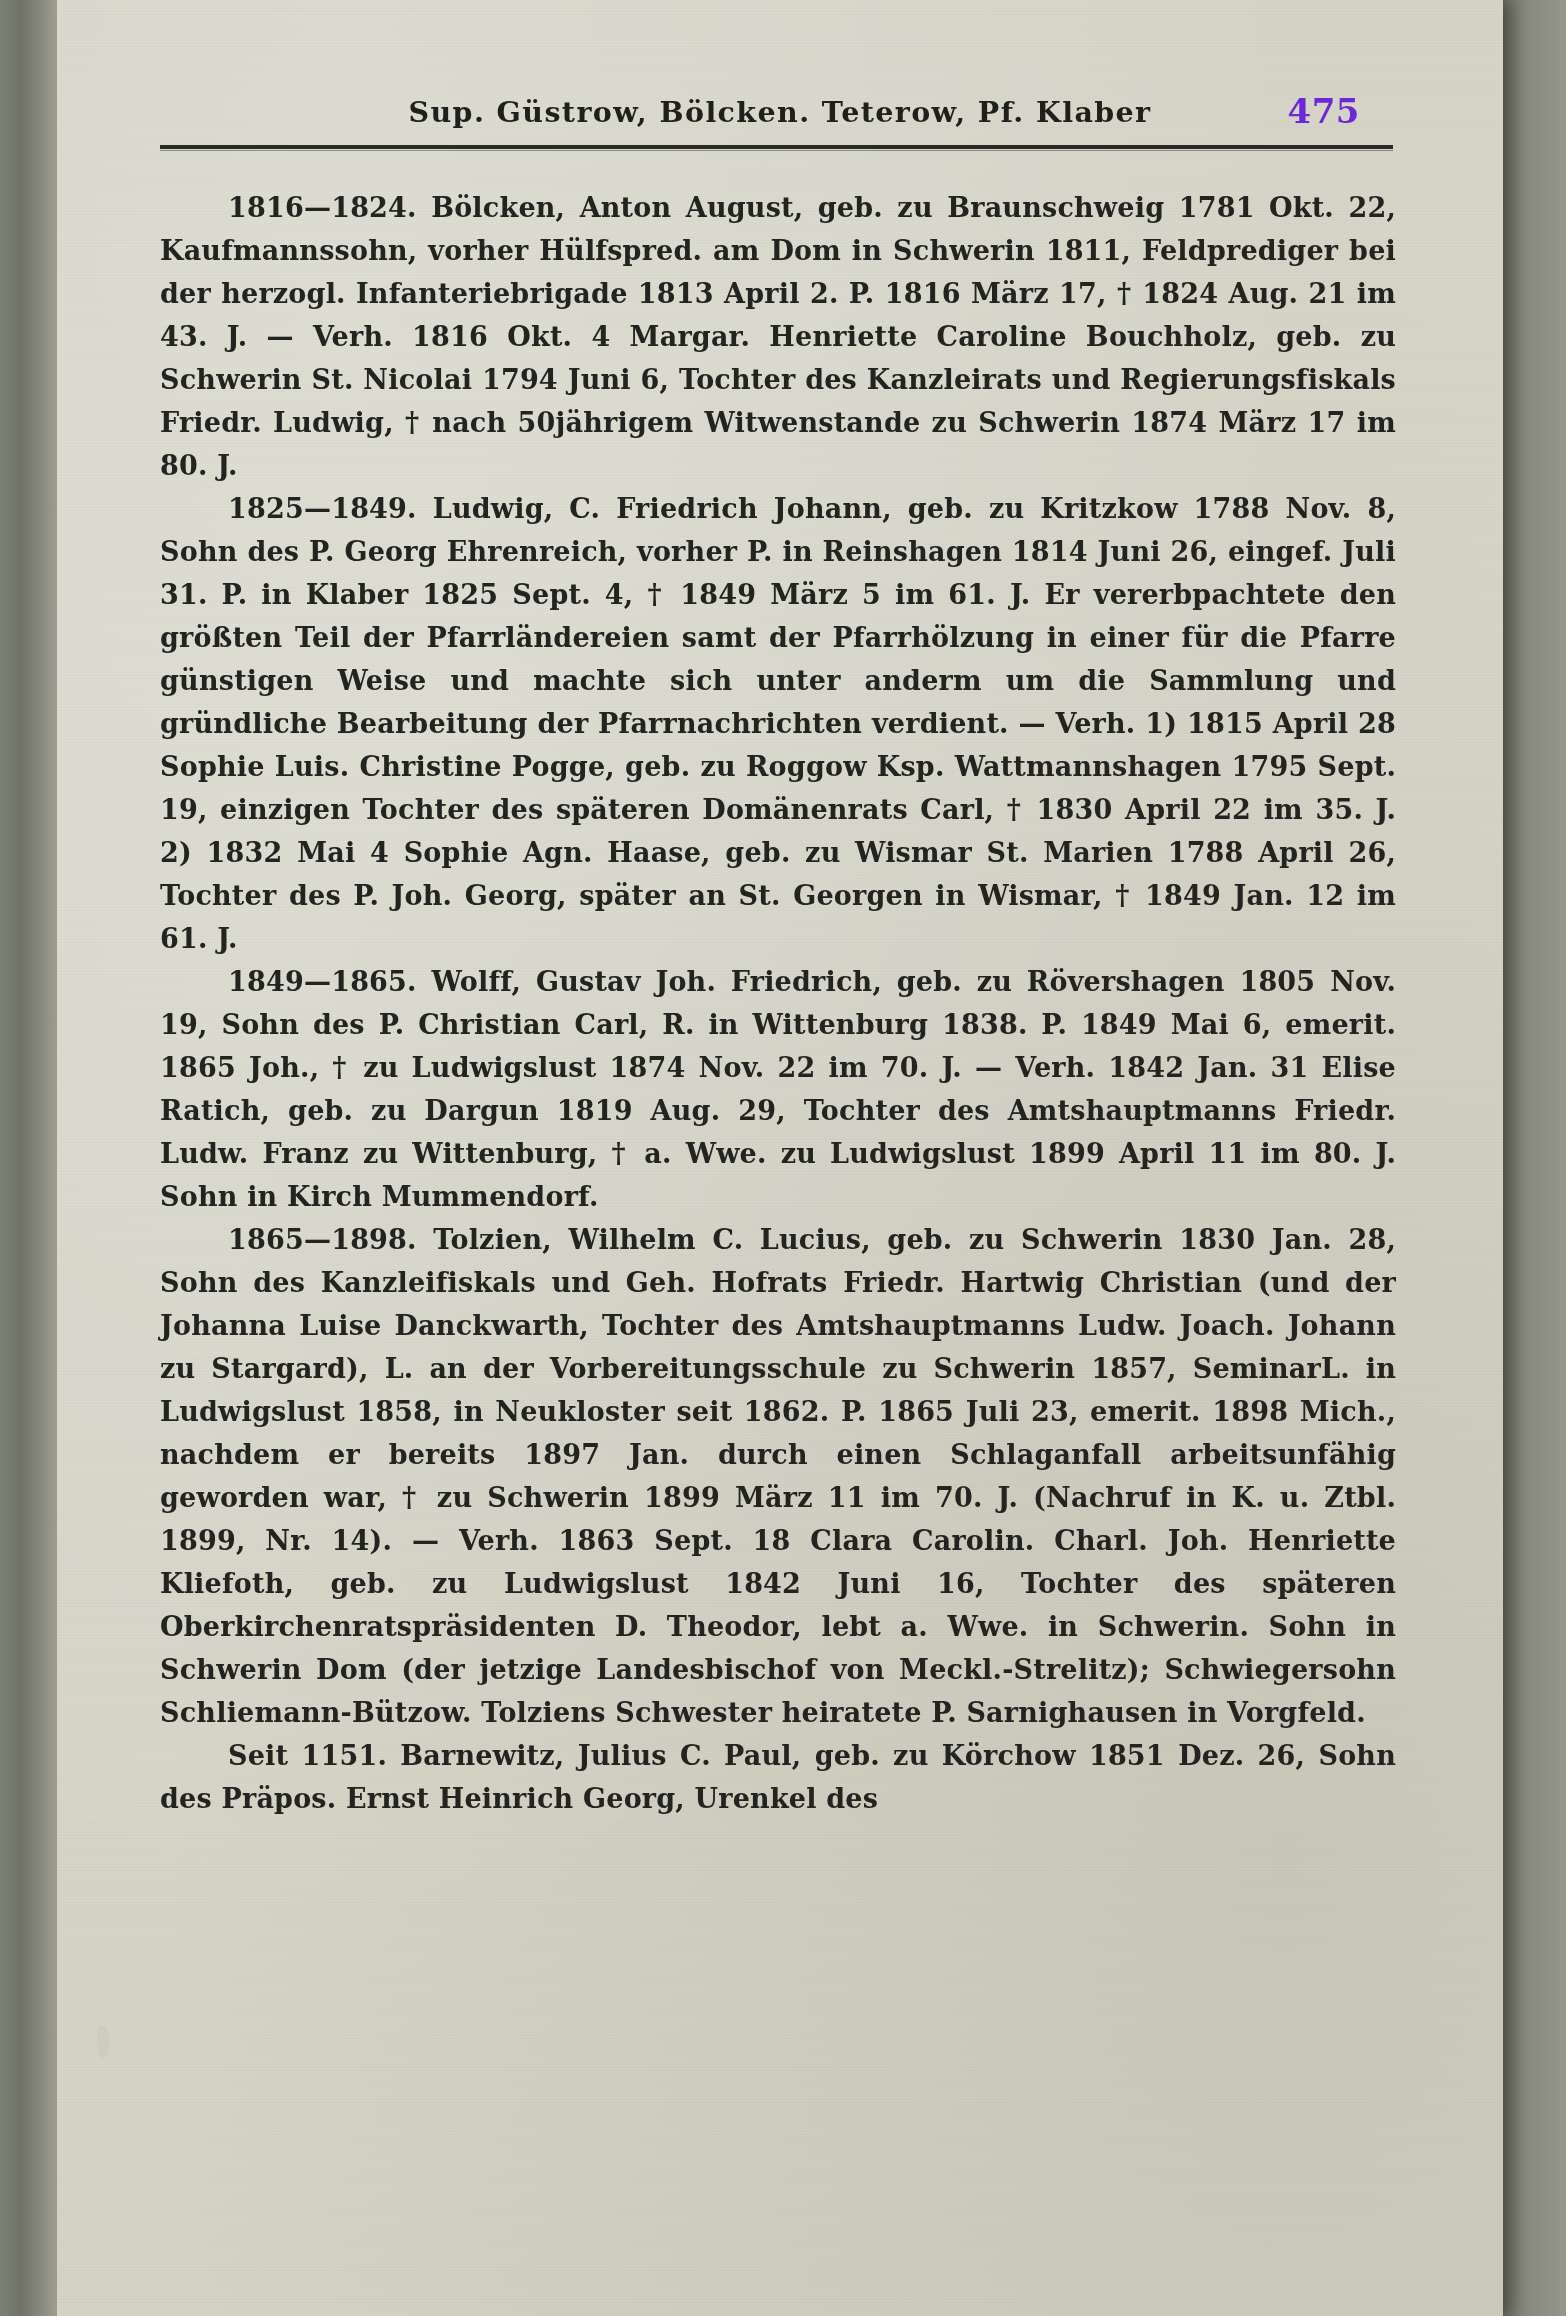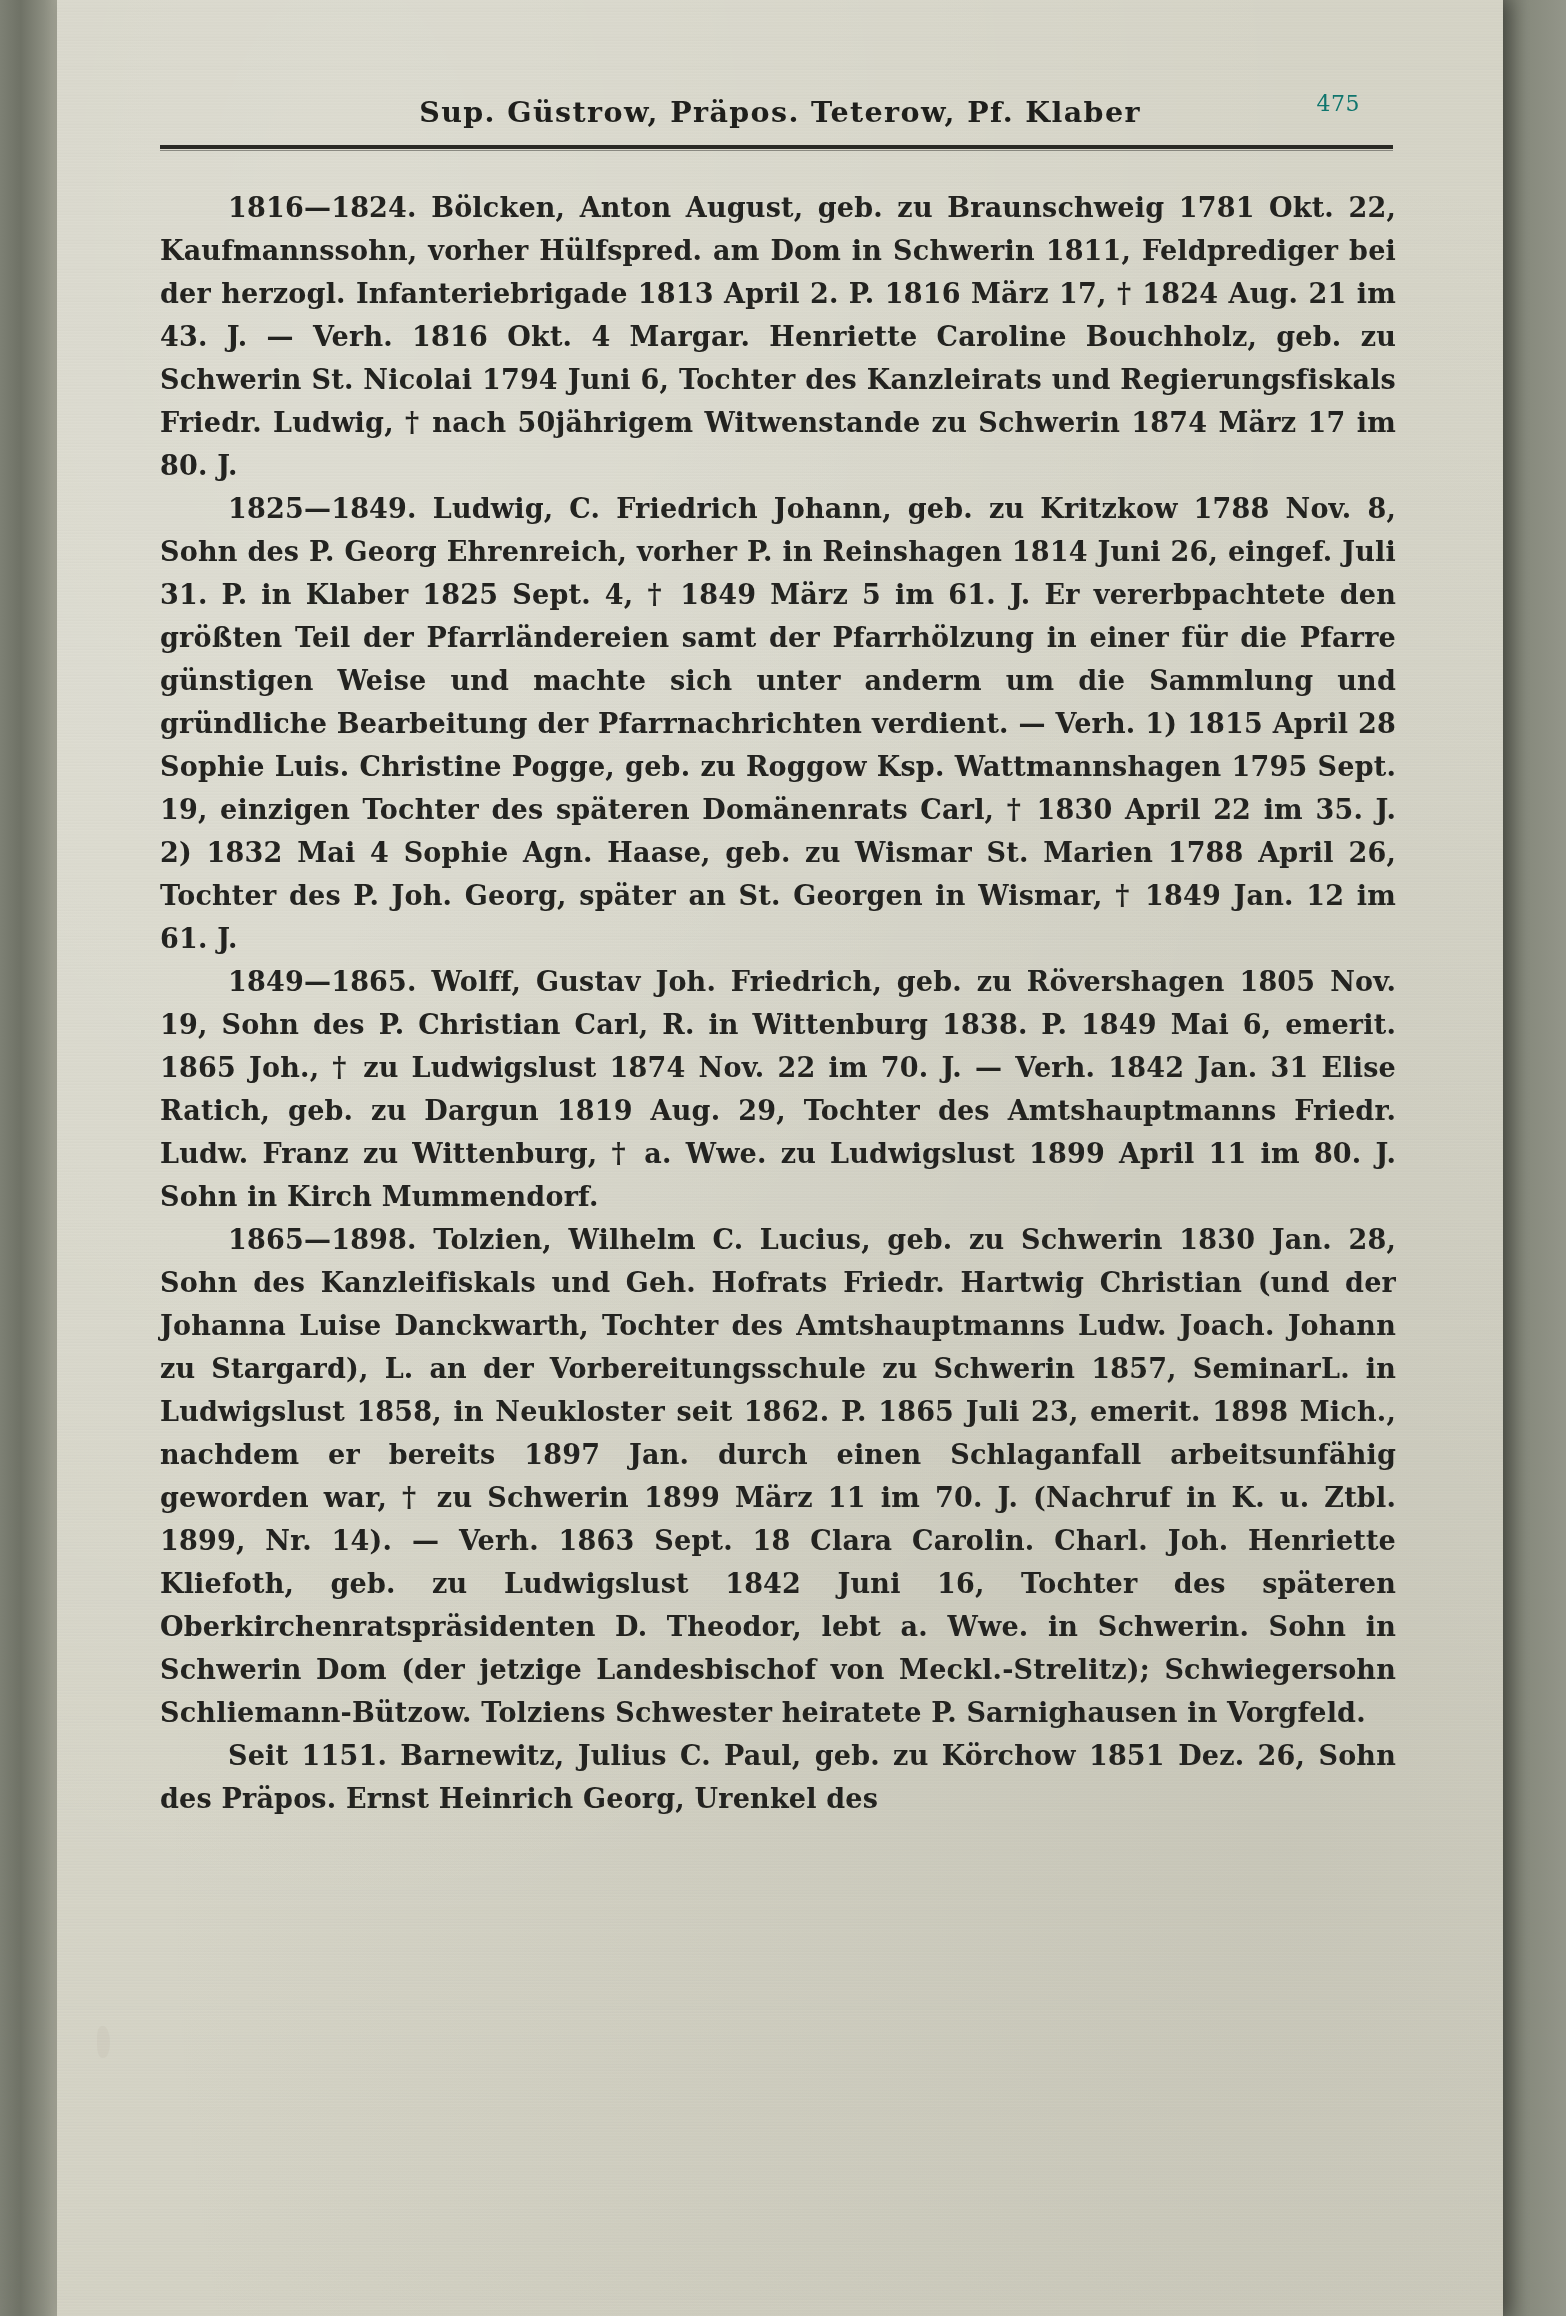--- a/index.html
+++ b/index.html
@@ -92,23 +92,23 @@
     font-size: 28.5px;
     font-weight: 700;
     letter-spacing: 1.4px;
     color: #1f1f1c;
     white-space: nowrap;
   }
   #page-number {
     position: absolute;
     right: 143px;
     top: 91px;
-    font-size: 22px;
-    font-weight: 400;
-    color: #0f766e;
+    font-size: 34px;
+    font-weight: 700;
+    color: #6d28d9;
     letter-spacing: 0.5px;
   }
   #head-rule {
     position: absolute;
     left: 103px;
     top: 145px;
     width: 1233px;
     height: 3.8px;
     background: #2a2a25;
   }
@@ -158,21 +158,21 @@
 
 <div id="left-gutter"></div>
 <div id="right-margin-shadow"></div>
 
 <div id="page-sheet">
   <div id="paper-nick"></div>
 
   <div class="text-layer">
 
     <div id="running-head">
-      <div id="running-head-title" class="fraktur">Sup. Güstrow, Präpos. Teterow, Pf. Klaber</div>
+      <div id="running-head-title" class="fraktur">Sup. Güstrow, Bölcken. Teterow, Pf. Klaber</div>
     </div>
 
     <div id="page-number" class="fraktur">475</div>
 
     <div id="head-rule"></div>
 
     <div id="body-text" class="fraktur">
       <p class="indent">1816—1824. Bölcken, Anton August, geb. zu Braunschweig 1781 Okt. 22, Kaufmannssohn, vorher Hülfspred. am Dom in Schwerin 1811, Feldprediger bei der herzogl. Infanteriebrigade 1813 April 2. P. 1816 März 17, † 1824 Aug. 21 im 43. J. — Verh. 1816 Okt. 4 Margar. Henriette Caroline Bouchholz, geb. zu Schwerin St. Nicolai 1794 Juni 6, Tochter des Kanzleirats und Regierungsfiskals Friedr. Ludwig, † nach 50jährigem Witwenstande zu Schwerin 1874 März 17 im 80. J.</p>
       <p class="indent">1825—1849. Ludwig, C. Friedrich Johann, geb. zu Kritzkow 1788 Nov. 8, Sohn des P. Georg Ehrenreich, vorher P. in Reinshagen 1814 Juni 26, eingef. Juli 31. P. in Klaber 1825 Sept. 4, † 1849 März 5 im 61. J. Er vererbpachtete den größten Teil der Pfarrländereien samt der Pfarrhölzung in einer für die Pfarre günstigen Weise und machte sich unter anderm um die Sammlung und gründliche Bearbeitung der Pfarrnachrichten verdient. — Verh. 1) 1815 April 28 Sophie Luis. Christine Pogge, geb. zu Roggow Ksp. Wattmannshagen 1795 Sept. 19, einzigen Tochter des späteren Domänenrats Carl, † 1830 April 22 im 35. J. 2) 1832 Mai 4 Sophie Agn. Haase, geb. zu Wismar St. Marien 1788 April 26, Tochter des P. Joh. Georg, später an St. Georgen in Wismar, † 1849 Jan. 12 im 61. J.</p>
       <p class="indent">1849—1865. Wolff, Gustav Joh. Friedrich, geb. zu Rövershagen 1805 Nov. 19, Sohn des P. Christian Carl, R. in Wittenburg 1838. P. 1849 Mai 6, emerit. 1865 Joh., † zu Ludwigslust 1874 Nov. 22 im 70. J. — Verh. 1842 Jan. 31 Elise Ratich, geb. zu Dargun 1819 Aug. 29, Tochter des Amtshauptmanns Friedr. Ludw. Franz zu Wittenburg, † a. Wwe. zu Ludwigslust 1899 April 11 im 80. J. Sohn in Kirch Mummendorf.</p>

